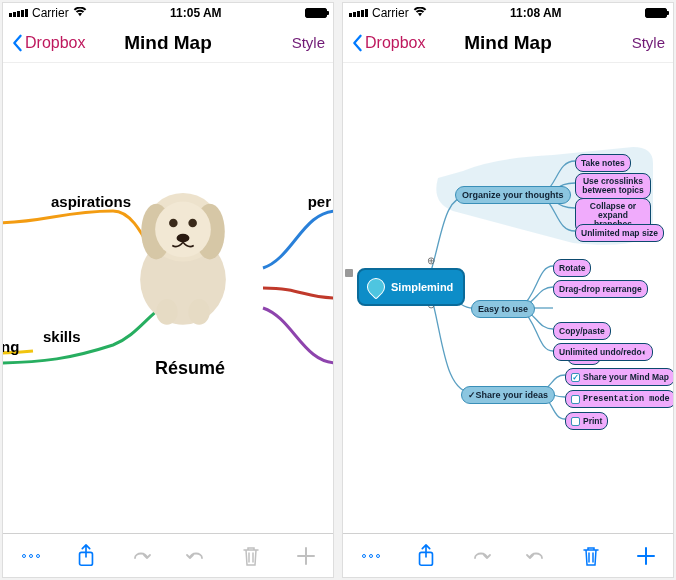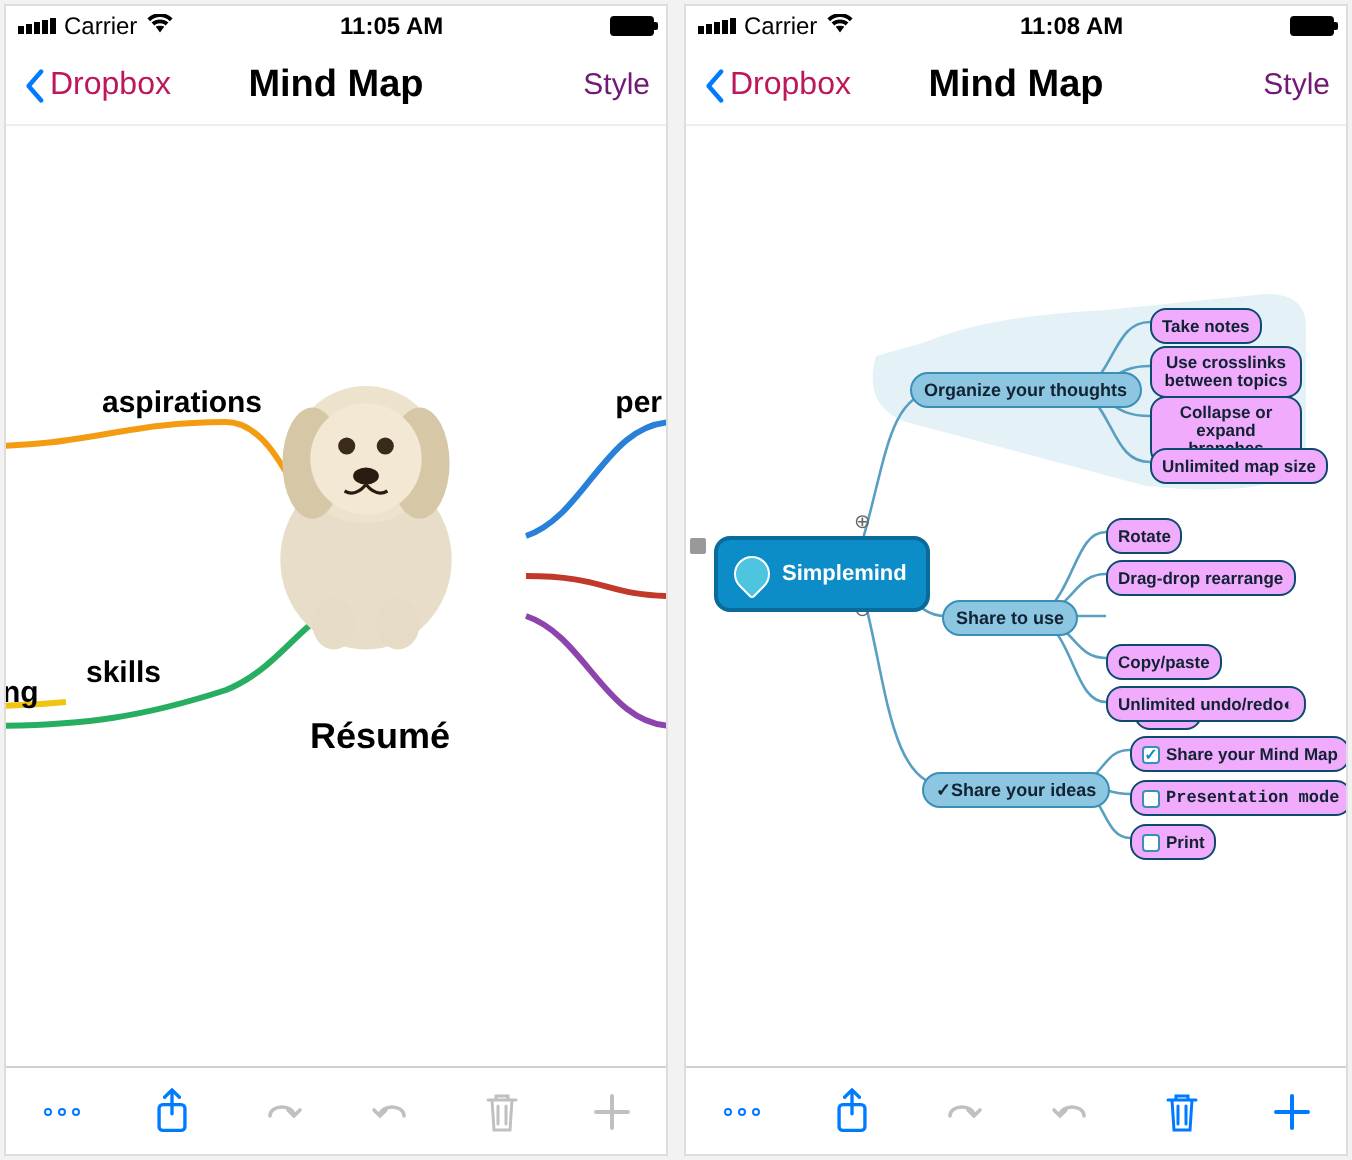--- a/index.html
+++ b/index.html
@@ -265,21 +265,21 @@
 
     <div class="node root" style="left:14px; top:205px;">
       <span class="drop"></span>
       <span>Simplemind</span>
     </div>
 
     <div class="node mid" style="left:112px; top:123px;">
         <span>Organize your thoughts</span>
       </div>
     <div class="node mid" style="left:128px; top:237px;">
-        <span>Share to use</span>
+        <span>Easy to use</span>
       </div>
     <div class="node mid" style="left:118px; top:323px;">
       <span class="chk">✓</span>
       <span>Share your ideas</span>
     </div>
 
     <div class="node leaf" style="left:232px; top:91px;">
         <span>Take notes</span>
       </div>
     <div class="node leaf" style="left:232px; top:110px; white-space:normal; width:76px; line-height:1.05;">

